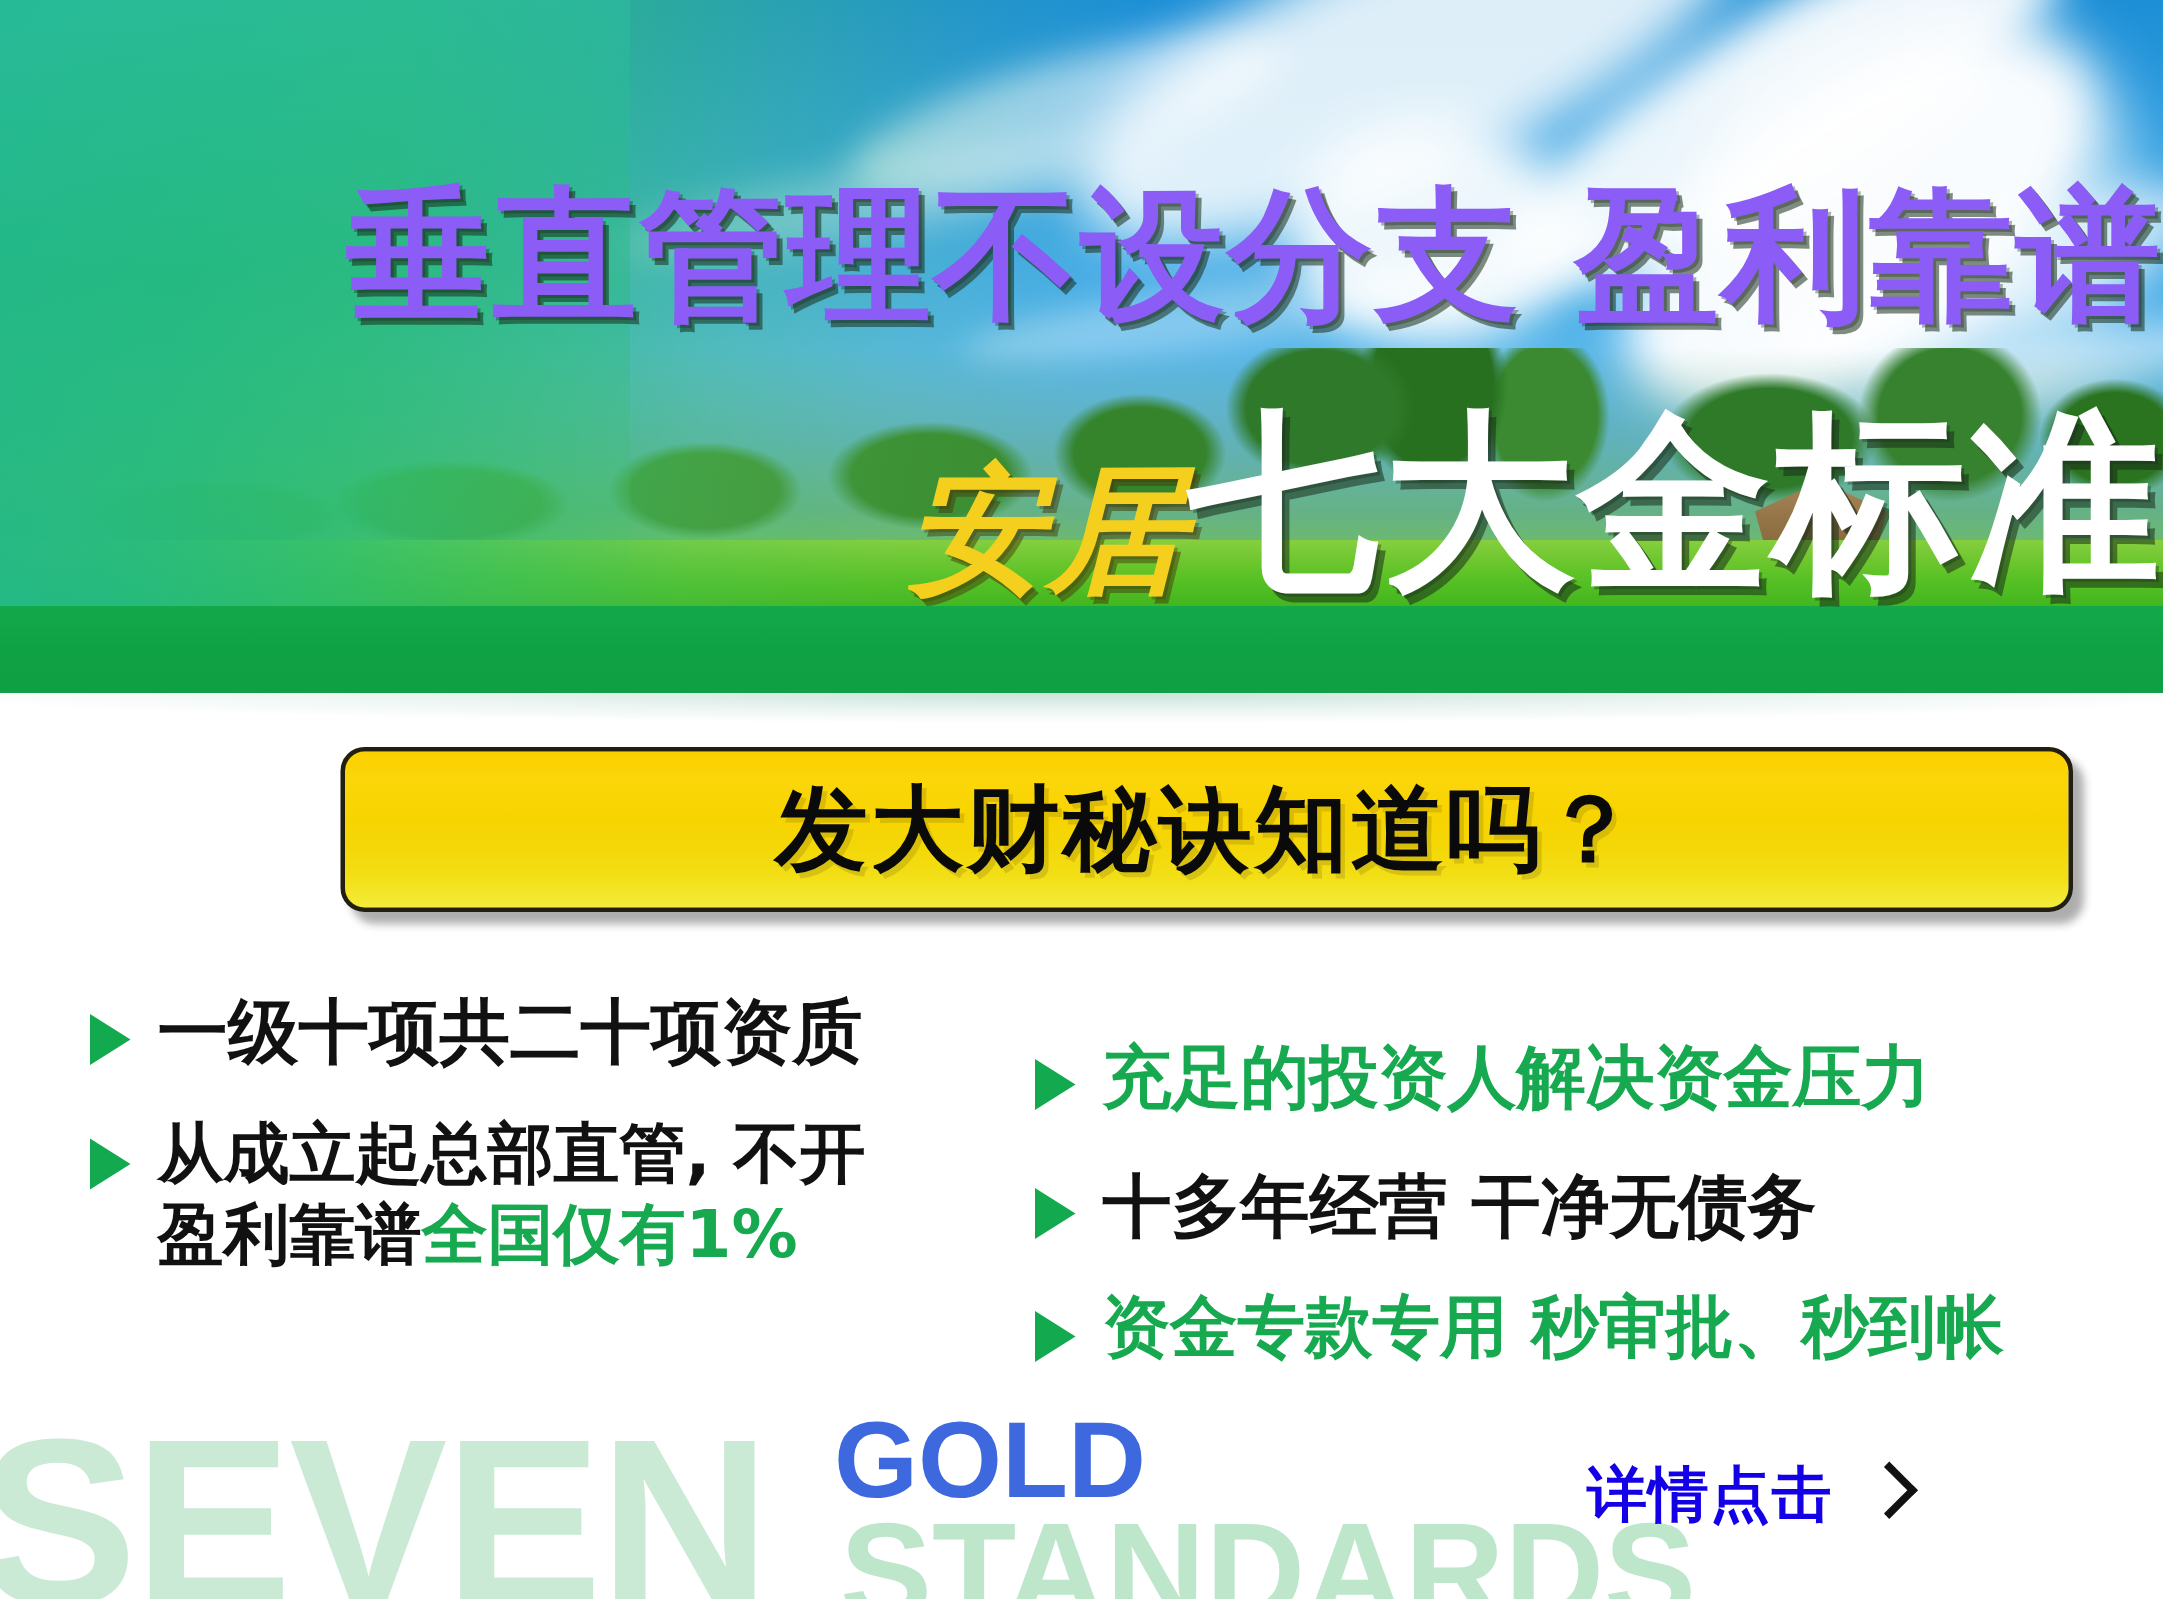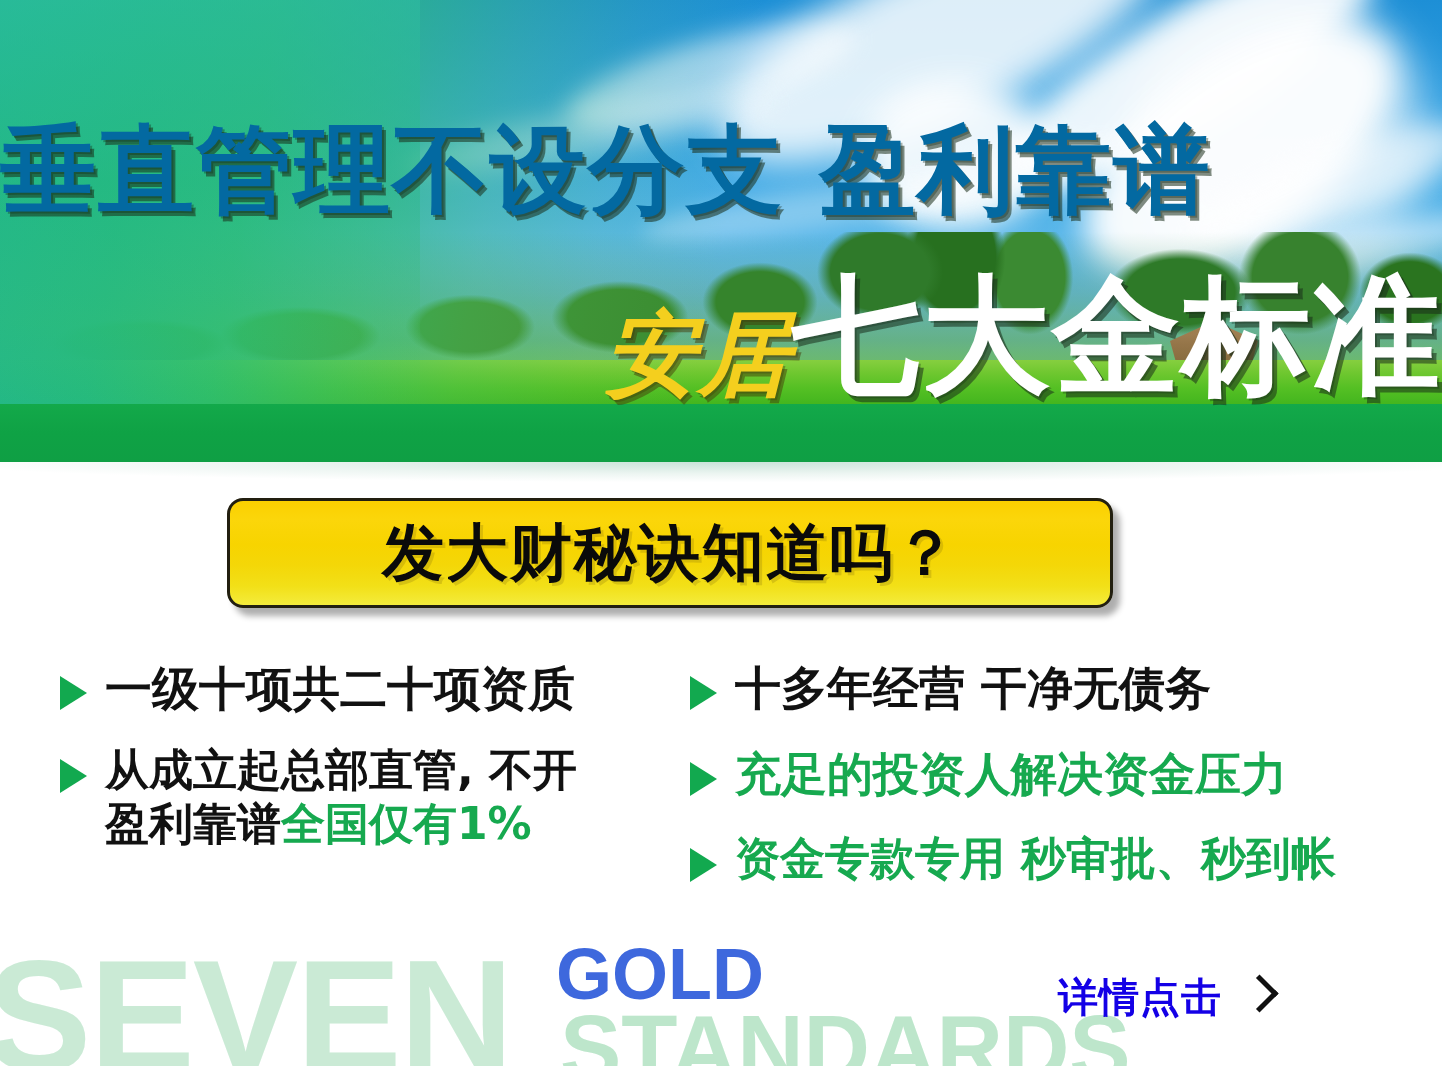--- a/index.html
+++ b/index.html
@@ -87,22 +87,22 @@
     background:linear-gradient(180deg, rgba(45,190,160,.55) 0%, rgba(35,185,120,.35) 45%, rgba(60,195,90,.15) 80%, rgba(80,200,80,0) 100%);
   }
   
   .heroshadow{
     position:absolute;left:0;top:462px;width:1442px;height:26px;
     background:radial-gradient(ellipse 70% 100% at 50% 0%, rgba(120,185,160,.40) 0%, rgba(150,200,180,.18) 45%, rgba(255,255,255,0) 78%);
   }
 
   
   .headline{
-    position:absolute;left:0;right:0;top:122px;text-align:left;
-    font-size:96px;line-height:1;font-weight:700;color:#0369a1;
+    position:absolute;left:0;right:0;top:122px;text-align:right;
+    font-size:96px;line-height:1;font-weight:700;color:#8b5cf6;
     letter-spacing:2px;
     text-shadow: 4px 5px 0 rgba(25,45,25,.55), 2px 2px 0 rgba(20,40,20,.35);
     white-space:nowrap;
     font-family:"DejaVu Sans","Liberation Sans",sans-serif;
   }
   .subline{
     position:absolute;left:0;right:0;top:272px;text-align:right;
     white-space:nowrap;line-height:1;
     font-family:"DejaVu Sans","Liberation Sans",sans-serif;
   }
@@ -112,21 +112,21 @@
     text-shadow:4px 5px 0 rgba(70,60,10,.5), 2px 2px 0 rgba(60,50,10,.35);
     vertical-align:-6px;
   }
   .subline .big{
     font-size:128px;font-weight:700;color:#ffffff;letter-spacing:2px;
     text-shadow:5px 6px 0 rgba(25,45,25,.55), 2px 2px 0 rgba(20,40,20,.35);
   }
 
   
   .goldbanner{
-    position:absolute;left:227px;top:498px;width:886px;height:110px;
+    position:absolute;left:227px;top:498px;width:1155px;height:110px;
     border-radius:16px;
     background:linear-gradient(180deg,#fbd000 0%, #fbd60a 18%, #f7d400 42%, #f4d708 62%, #f2e018 82%, #f4ec3c 100%);
     border:3px solid #221f10;
     box-sizing:border-box;
     box-shadow:7px 8px 6px rgba(0,0,0,.32);
     display:flex;align-items:center;justify-content:center;
   }
   .goldbanner .txt{
     font-size:62px;font-weight:700;color:#0a0a0a;letter-spacing:2px;
     white-space:nowrap;line-height:1;
@@ -270,31 +270,31 @@
         <span>从成立起总部直管, 不开</span><br>
         <span>盈利靠谱</span><span class="hl">全国仅有1%</span>
       </span>
     </div>
 
 
   </div>
 
   <div class="col-right">
 
+    <div class="bullet b2">
+      <span class="tri"></span>
+      <span class="btxt green">
+        <span>充足的投资人解决资金压力</span>
+      </span>
+    </div>
+
     <div class="bullet b1">
       <span class="tri"></span>
       <span class="btxt">
         <span>十多年经营  干净无债务</span>
-      </span>
-    </div>
-
-    <div class="bullet b2">
-      <span class="tri"></span>
-      <span class="btxt green">
-        <span>充足的投资人解决资金压力</span>
       </span>
     </div>
 
     <div class="bullet b3">
       <span class="tri"></span>
       <span class="btxt green">
         <span>资金专款专用  秒审批、秒到帐</span>
       </span>
     </div>
 

